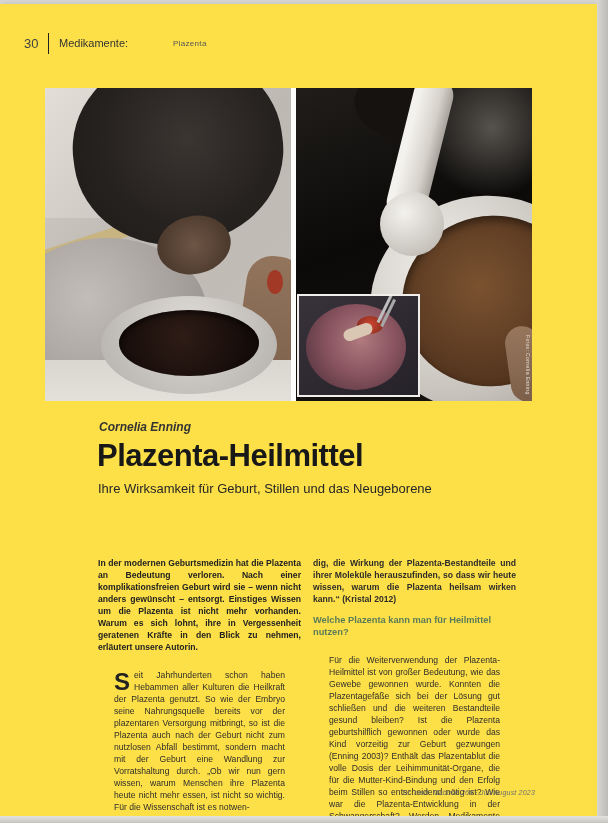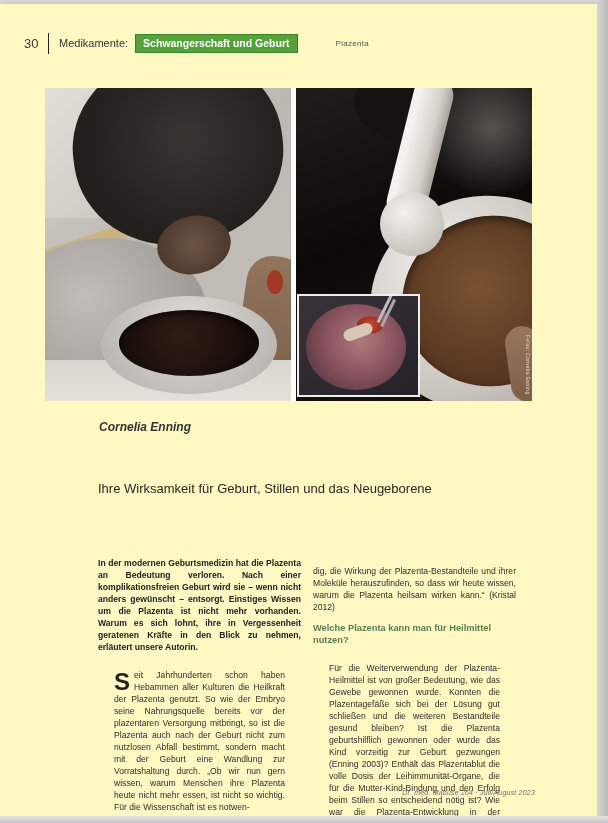--- a/index.html
+++ b/index.html
@@ -5,21 +5,21 @@
   html,body{margin:0;padding:0;}
   body{
     width:608px;height:823px;
     background:#d8d6d2;
     font-family:"Liberation Sans",sans-serif;
     position:relative;
     overflow:hidden;
   }
   .page{
     position:absolute;left:0;top:4px;width:597px;height:812px;
-    background:#fef9c3;
+    background:#fde047;
     box-shadow:2px 2px 6px rgba(0,0,0,.25);
   }
   .scan-edge-right{position:absolute;right:0;top:0;width:11px;height:823px;background:linear-gradient(90deg,#d8d6d2,#bdbbb7);}
   .scan-edge-bottom{position:absolute;left:0;bottom:0;width:608px;height:7px;background:linear-gradient(180deg,#e6e4e0,#c6c4c0);}
 
   
   .header{position:absolute;left:24px;top:28px;height:22px;display:flex;align-items:center;}
   .pageno{font-size:13px;color:#3f3f3f;width:22px;}
   .hdr-divider{width:1px;height:21px;background:#222;margin:0 10px 0 2px;}
   .section-label{font-size:11px;color:#333;margin-right:7px;}
@@ -102,35 +102,34 @@
 
   
   .columns{position:absolute;left:98px;top:553px;width:418px;display:flex;}
   .col{width:203px;}
   .col-left{margin-right:12px;}
   .body-text{font-size:8.6px;line-height:12px;color:#2e2c2a;text-align:justify;hyphens:auto;}
   .intro{font-weight:bold;color:#222;margin:0 0 7px 0;}
   .para{margin:16px;}
   .dropcap{float:left;font-size:24px;line-height:21px;font-weight:bold;color:#222;padding:2px 4px 0 0;}
   .subhead{font-size:9.3px;line-height:12px;font-weight:bold;color:#5c7b58;margin:9px 0 4px 0;}
-  .para2{margin:8px 0 0 0;}
+  .para2{margin:0 0 0 0;font-weight:bold;}
 
   
   .footer{position:absolute;right:62px;top:785px;font-size:7px;color:#6d6d6d;font-style:italic;letter-spacing:.2px;}
 </style>
 </head>
 <body>
 
 <div class="page">
 
   <div class="header">
     <span class="pageno">30</span>
     <span class="hdr-divider"></span>
     <span class="section-label">Medikamente:</span>
-    <span class="badge">Schwangerschaft und Geburt</span>
     <span class="topic">Plazenta</span>
   </div>
 
   <div class="collage">
     <div class="photo photo-left">
       <div class="window-light"></div>
       <div class="chair-strip"></div>
       <div class="shirt"></div>
       <div class="collar"></div>
       <div class="arm"></div>
@@ -156,20 +155,21 @@
         <div class="placenta"></div>
         <div class="placenta-gleam"></div>
         <div class="placenta-cord"></div>
         <div class="fork"></div>
       </div>
       <div class="photo-credit">Fotos: Cornelia Enning</div>
     </div>
   </div>
 
   <div class="author">Cornelia Enning</div>
+  <div class="title">Plazenta-Heilmittel</div>
   <div class="subtitle">Ihre Wirksamkeit für Geburt, Stillen und das Neugeborene</div>
 
   <div class="columns">
     <div class="col col-left">
       <p class="body-text intro">In der modernen Geburtsmedizin hat die Plazenta an Bedeutung verloren. Nach einer komplikationsfreien Geburt wird sie – wenn nicht anders gewünscht – entsorgt. Einstiges Wissen um die Plazenta ist nicht mehr vorhanden. Warum es sich lohnt, ihre in Vergessenheit geratenen Kräfte in den Blick zu nehmen, erläutert unsere Autorin.</p>
       <p class="body-text para"><span class="dropcap">S</span><span>eit Jahrhunderten schon haben Hebammen aller Kulturen die Heilkraft der Plazenta genutzt. So wie der Embryo seine Nahrungsquelle bereits vor der plazentaren Versorgung mitbringt, so ist die Plazenta auch nach der Geburt nicht zum nutzlosen Abfall bestimmt, sondern macht mit der Geburt eine Wandlung zur Vorratshaltung durch. „Ob wir nun gern wissen, warum Menschen ihre Plazenta heute nicht mehr essen, ist nicht so wichtig. Für die Wissenschaft ist es notwen-</span></p>
     </div>
     <div class="col">
       <p class="body-text para2">dig, die Wirkung der Plazenta-Bestandteile und ihrer Moleküle herauszufinden, so dass wir heute wissen, warum die Plazenta heilsam wirken kann.“ (Kristal 2012)</p>
       <h3 class="subhead">Welche Plazenta kann man für Heilmittel nutzen?</h3>

